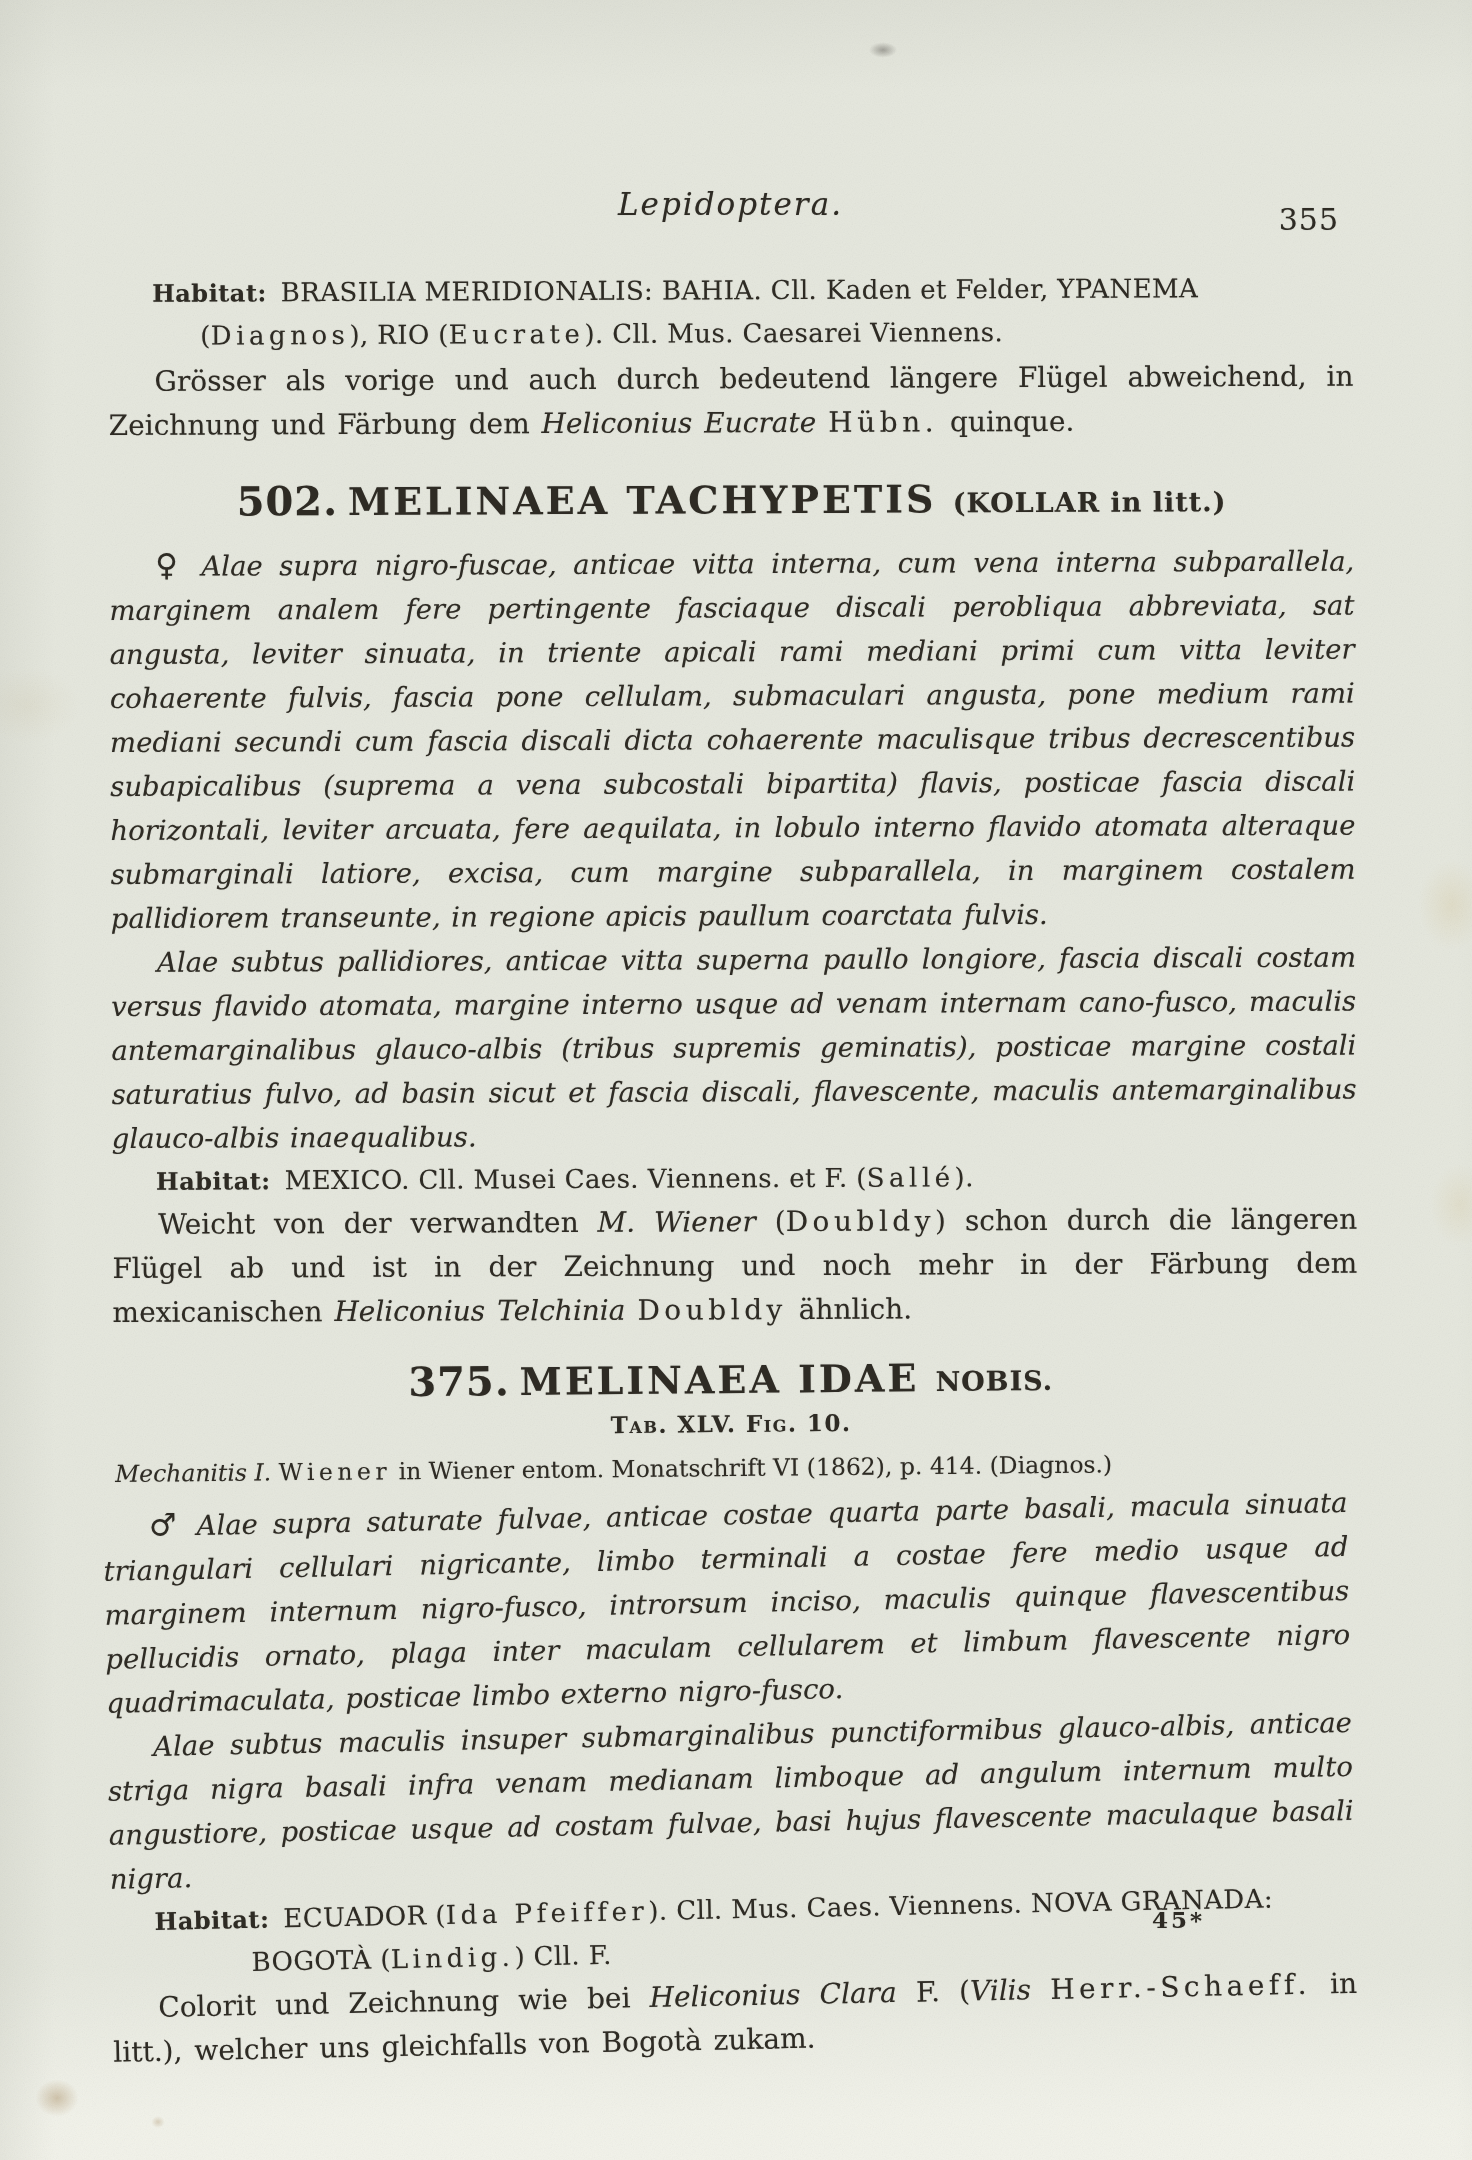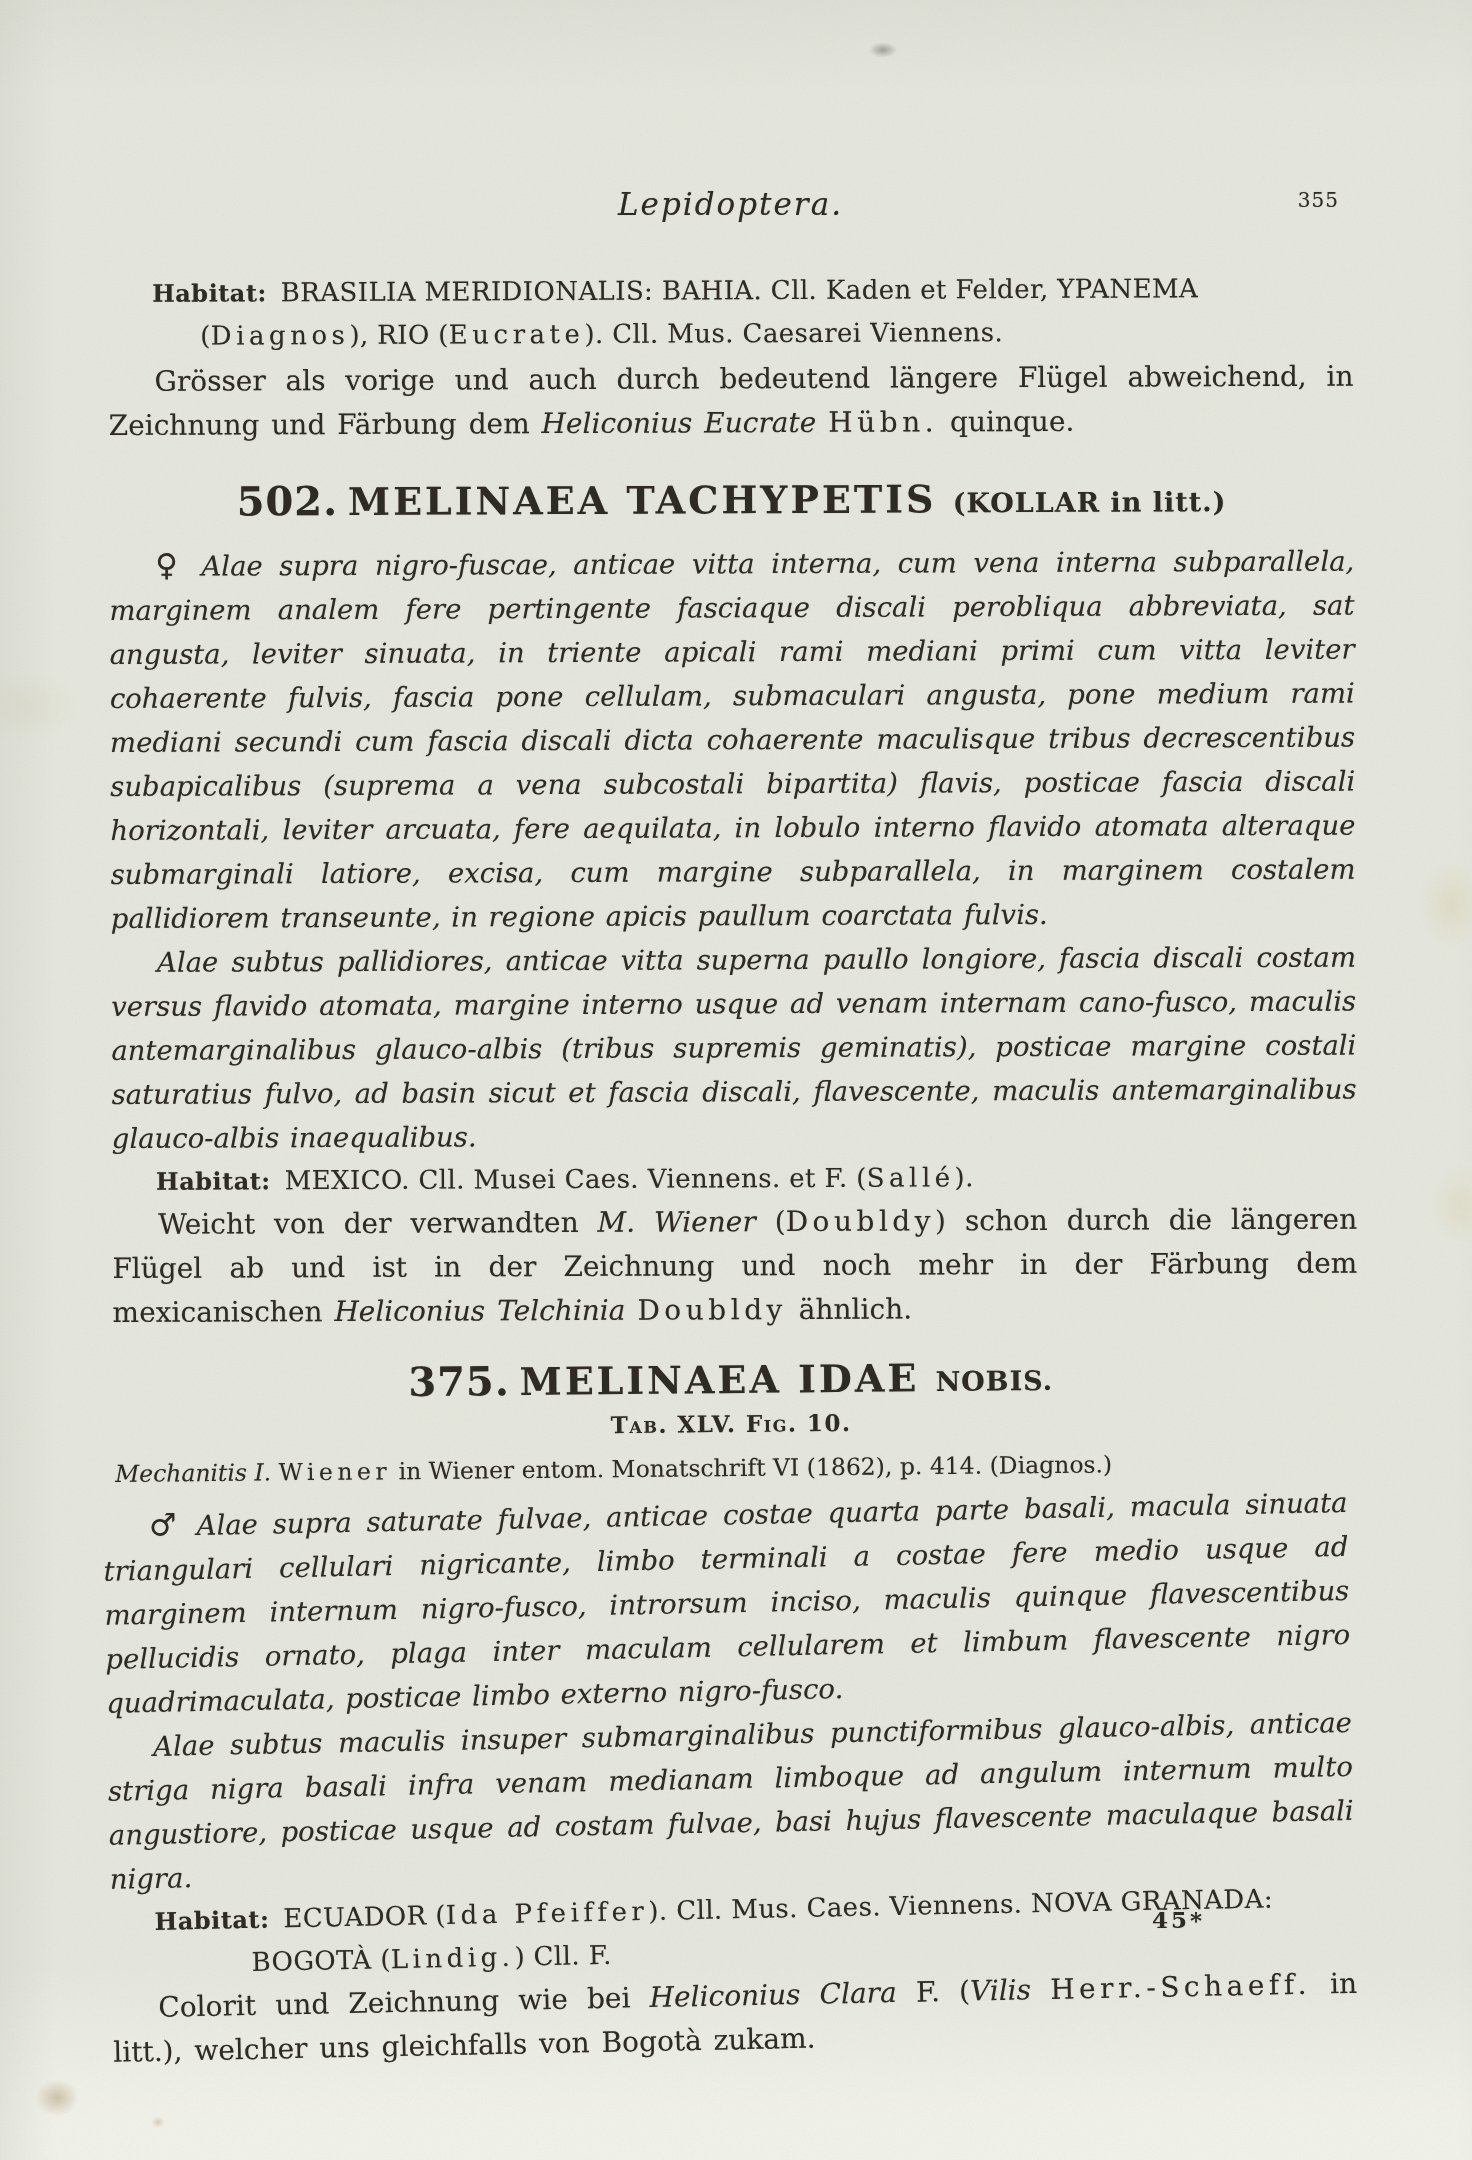--- a/index.html
+++ b/index.html
@@ -24,21 +24,21 @@
       linear-gradient(to bottom, rgba(229,231,221,0) 91%, rgba(247,247,239,.70) 98%),
       #e5e7dd;
     padding-left: 24px;
   }
   .grain{position:absolute;inset:0;pointer-events:none;opacity:.10;}
   .content{position:absolute;left:108px;top:0;width:1245px;}
   p,h2{margin:0;padding:0;}
 
   .running-head{position:relative;margin-top:186px;height:46px;}
   .head-title{display:block;text-align:center;font-style:italic;font-size:31px;letter-spacing:2px;}
-  .page-num{position:absolute;right:14px;top:2px;font-size:20px;letter-spacing:1px;}
+  .page-num{position:absolute;right:14px;top:16px;font-size:30px;letter-spacing:1px;}
 
   .sec-a{transform:rotate(-0.25deg);transform-origin:0 0;}
   .sec-b{transform:rotate(-0.55deg);transform-origin:0 0;margin-top:26px;}
   .sec-c{transform:rotate(-1.15deg);transform-origin:40px 50%;margin-top:10px;}
 
   .habitat{font-size:26px;line-height:43px;letter-spacing:.4px;}
   .hab-line{display:block;}
   .ind-label{padding-left:44px;}
   .ind-cont{padding-left:92px;}
   .ind-deep{padding-left:140px;}

